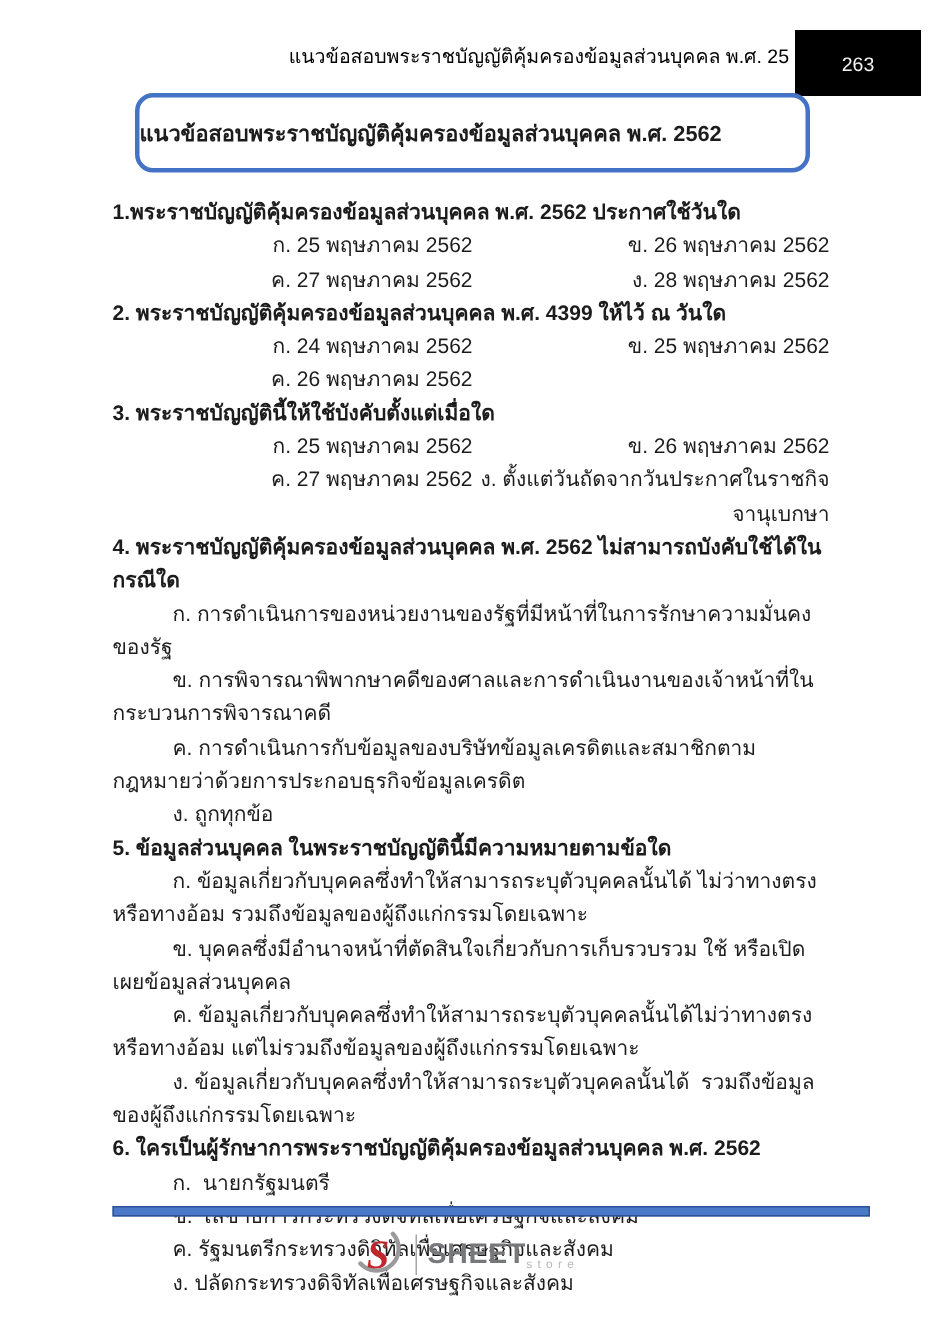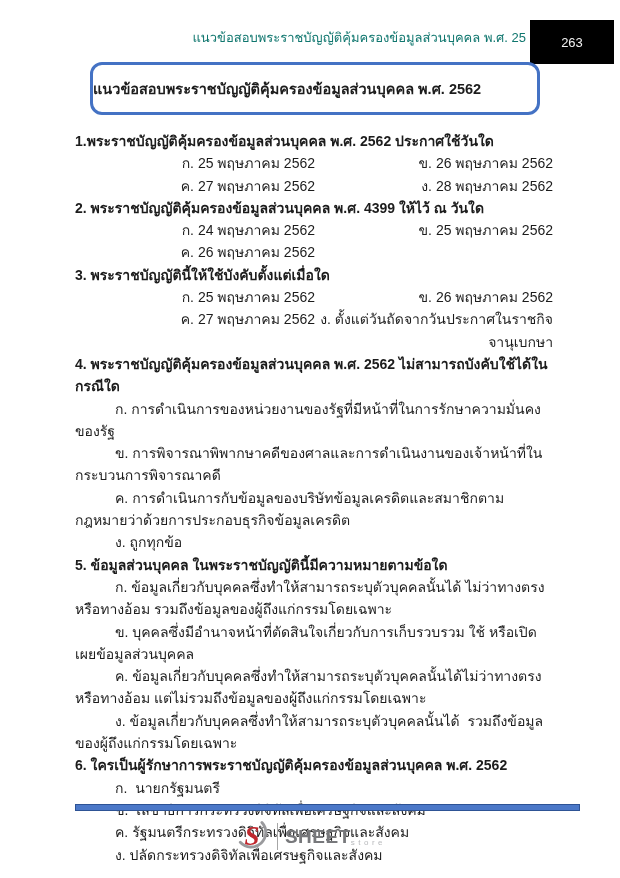--- a/index.html
+++ b/index.html
@@ -3,21 +3,21 @@
 <meta charset="utf-8">
 <style>
   html,body{margin:0;padding:0;background:#ffffff;}
   .page{
     position:relative;width:620px;height:878px;background:#ffffff;
     font-family:"Liberation Sans","DejaVu Sans",sans-serif;color:#1c1c1c;
     overflow:hidden;
   }
   
   .running-title{
-    position:absolute;top:27px;right:94px;font-size:13px;color:#0f766e;
+    position:absolute;top:27px;right:94px;font-size:13px;color:#000000;
     white-space:nowrap;
   }
   .page-number-box{
     position:absolute;top:20px;left:530px;width:84px;height:44px;
     background:#000;color:#f2f2f2;display:flex;align-items:center;
     justify-content:center;font-size:13px;
   }
   
   .title-box{
     position:absolute;left:90px;top:62px;width:450px;height:53px;

